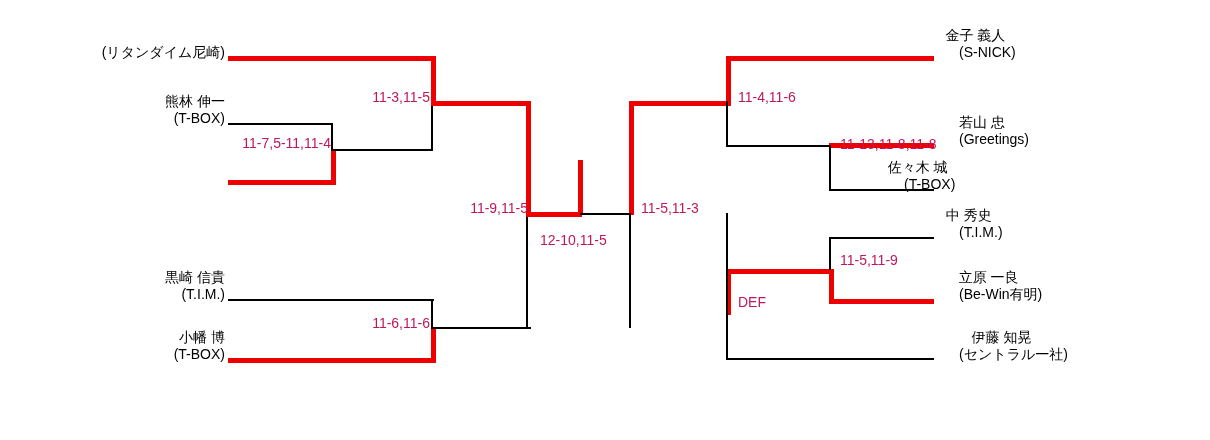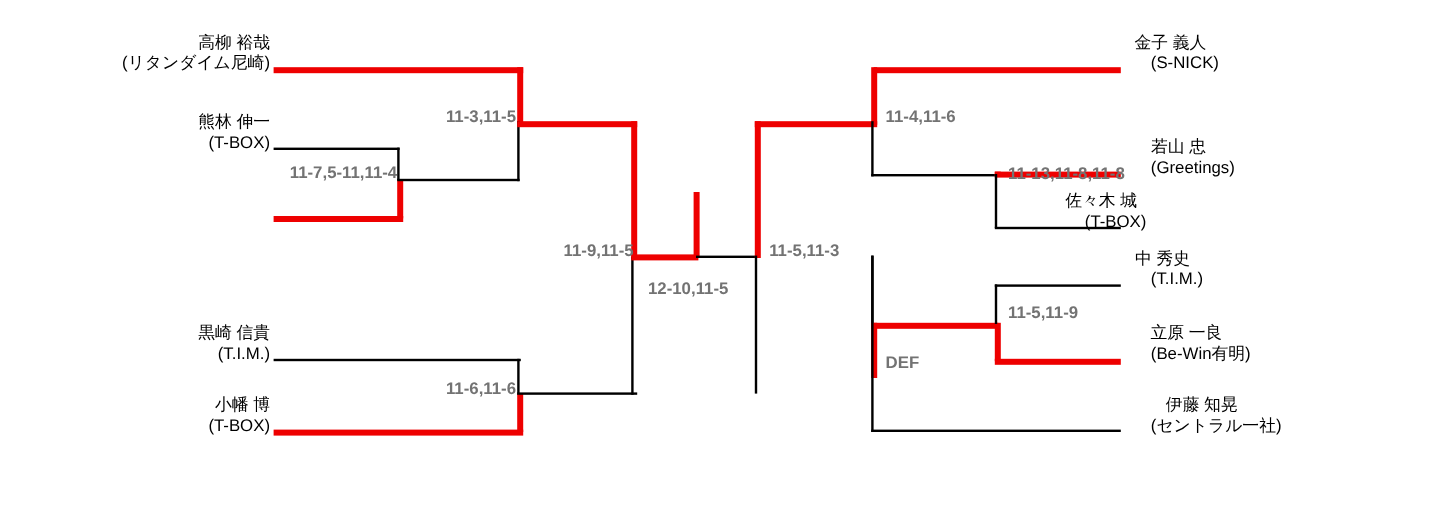--- a/index.html
+++ b/index.html
@@ -4,21 +4,21 @@
 <title>Tournament Bracket</title>
 <style>
   html,body{margin:0;padding:0;background:#ffffff;}
   body{font-family:"Liberation Sans","DejaVu Sans",sans-serif;color:#000;}
   #stage{position:relative;width:1210px;height:440px;overflow:hidden;background:#fff;}
   .player{position:absolute;font-size:14px;line-height:17px;white-space:nowrap;color:#000;}
   .player .nm{display:block;}
   .player .club{display:block;padding-left:24px;}
   .player.L{text-align:right;transform:translateY(-100%);}
   .player.R{text-align:center;transform:translateY(-100%);}
-  .score{position:absolute;font-size:14px;line-height:15px;white-space:nowrap;color:#737373;font-weight:bold;}
+  .score{position:absolute;font-size:14px;line-height:15px;white-space:nowrap;color:#be185d;}
   .score.sl{text-align:right;transform:translate(-100%,-100%);}
   .score.sr{text-align:left;transform:translateY(-100%);}
   .ln{position:absolute;background:#000;}
   .ln.win{background:#ee0000;}
   .h{height:2px;}
   .v{width:2px;}
   .h.win{height:5px;}
   .v.win{width:5px;}
 </style>
 </head>
@@ -61,21 +61,20 @@
       <div class="ln h win" style="left: 726px; top: 269px; width: 106px;"></div>
       <div class="ln v win" style="left: 829px; top: 269px; height: 32px;"></div>
       <div class="ln h win" style="left: 829px; top: 299px; width: 105px;"></div>
       <div class="ln v" style="left: 829px; top: 237px; height: 33px;"></div>
       <div class="ln h" style="left: 829px; top: 237px; width: 105px;"></div>
       <div class="ln h" style="left: 726px; top: 358px; width: 208px;"></div>
       <div class="ln v" style="left: 726px; top: 213px; height: 147px;"></div>
     </div>
   <div id="players">
       <div class="player L" style="top: 61px; left: 0px; width: 225px;">
-        <span class="nm">高柳 裕哉</span>
         <span class="club">(リタンダイム尼崎)</span>
       </div>
       <div class="player L" style="top: 127px; left: 0px; width: 225px;">
         <span class="nm">熊林 伸一</span>
         <span class="club">(T-BOX)</span>
       </div>
       <div class="player L" style="top: 185px; left: 0px; width: 225px;">
       </div>
       <div class="player L" style="top: 303px; left: 0px; width: 225px;">
         <span class="nm">黒崎 信貴</span>

